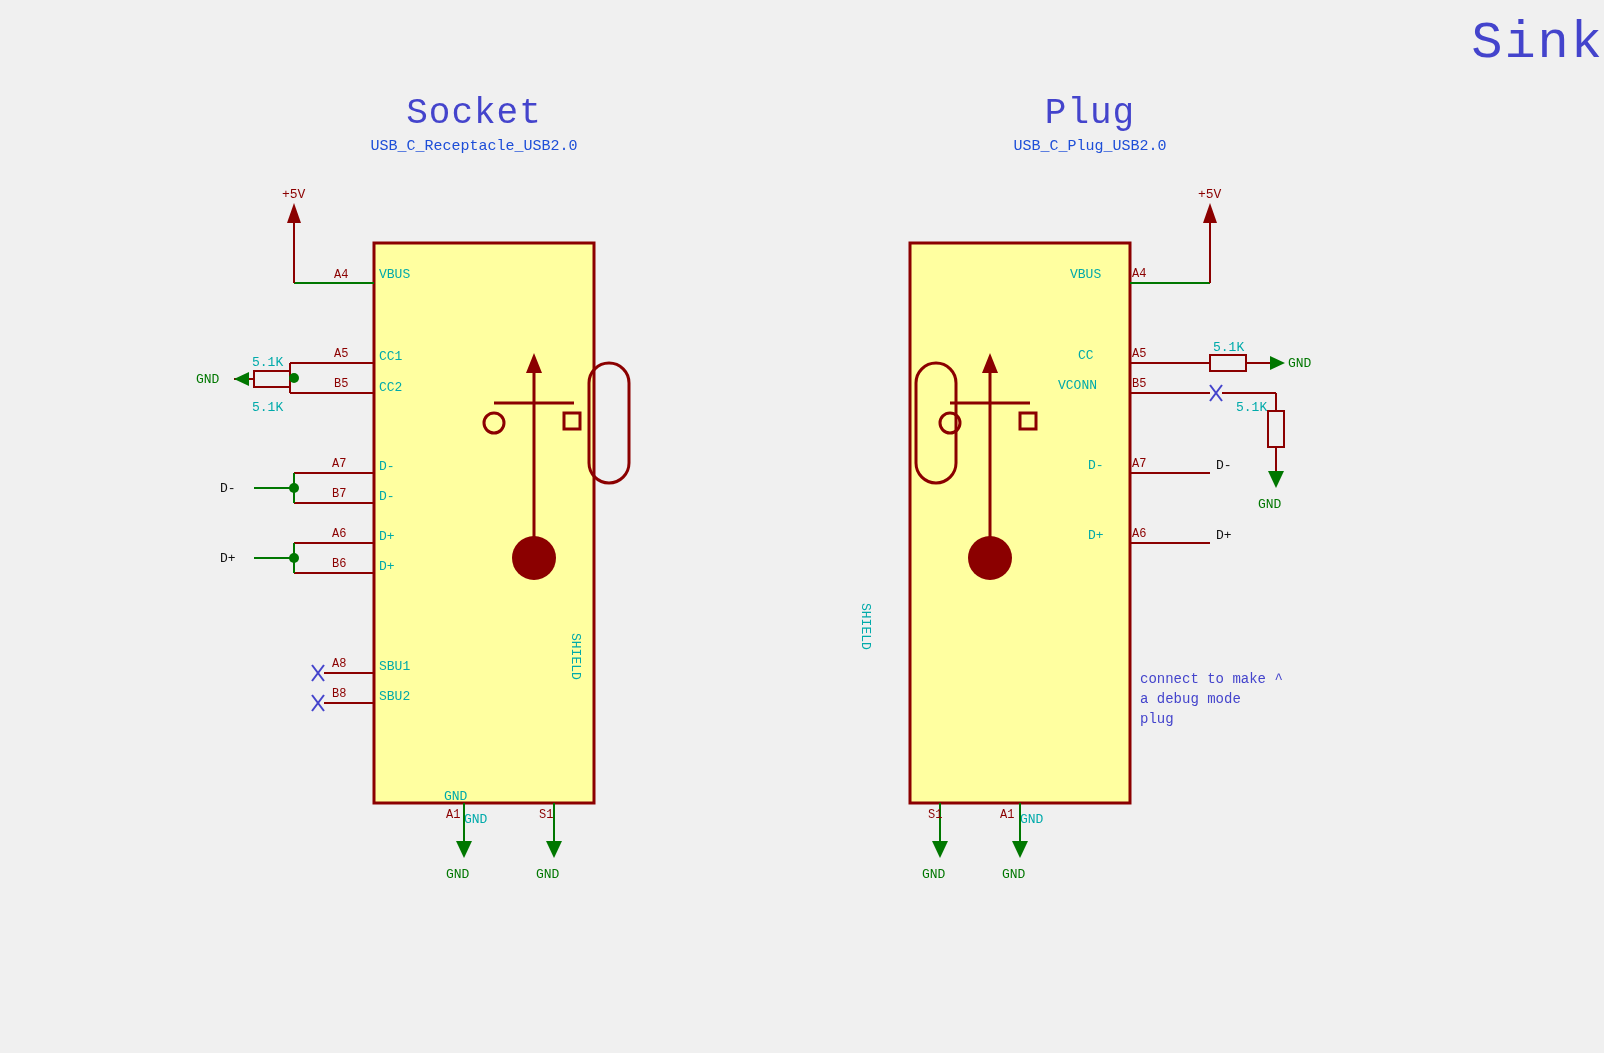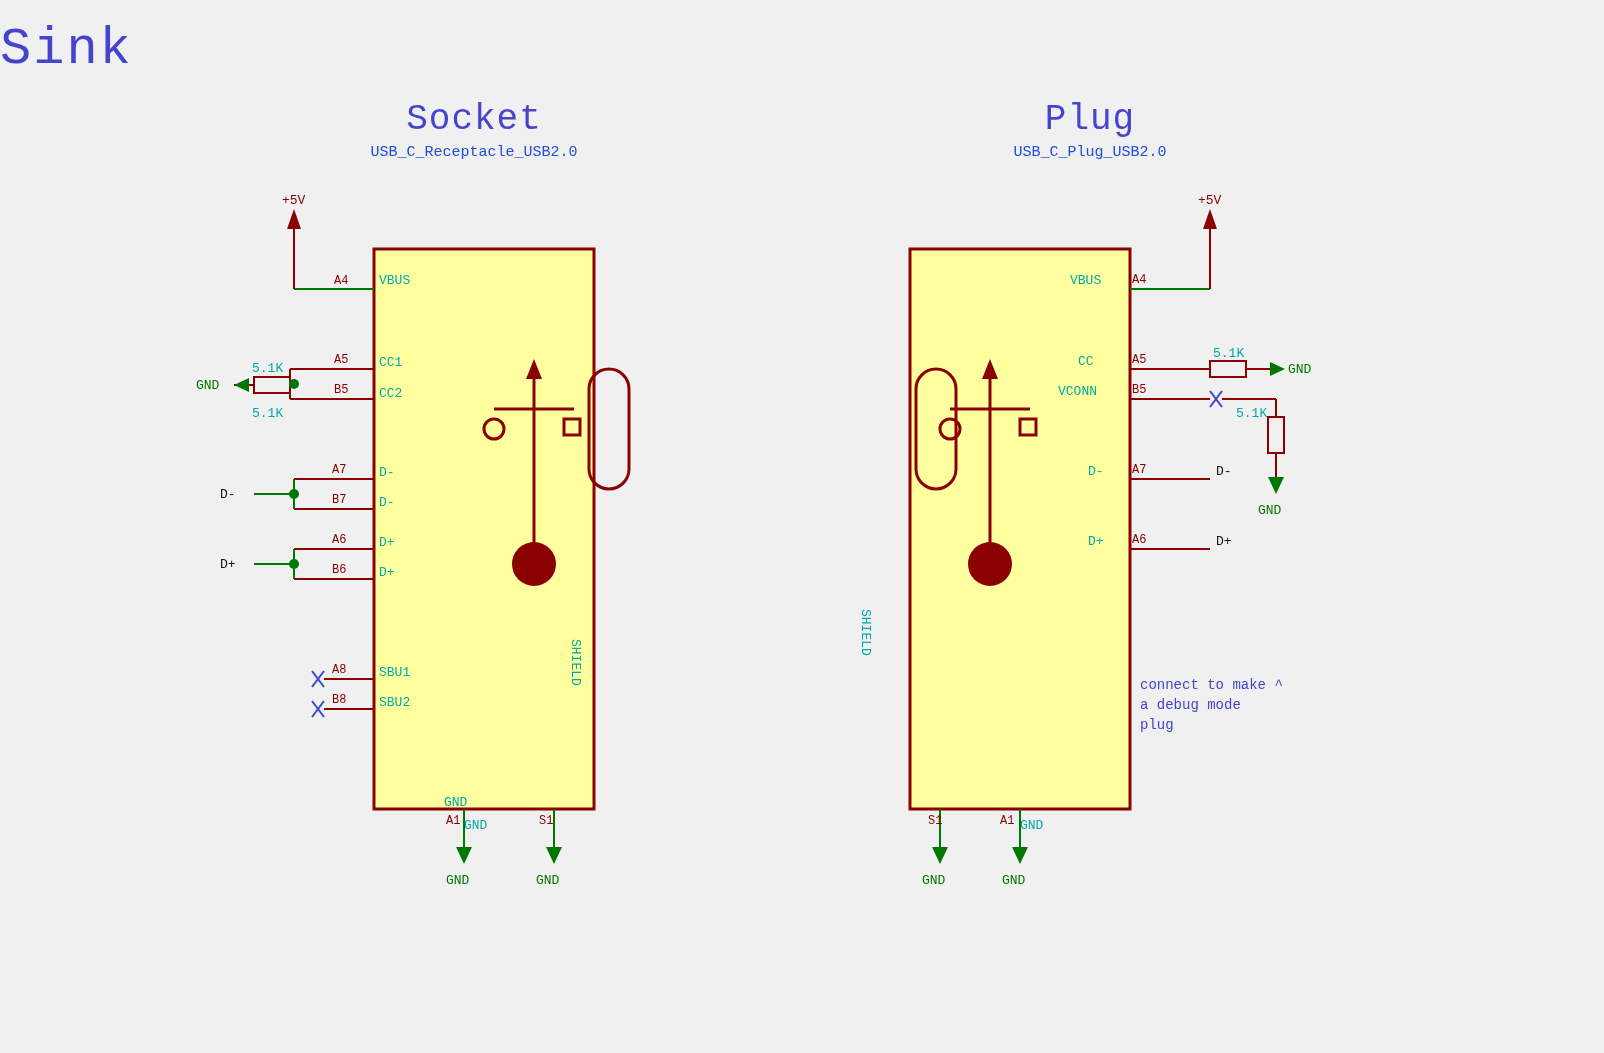--- a/index.html
+++ b/index.html
@@ -5,25 +5,25 @@
     * { margin: 0; padding: 0; box-sizing: border-box; }
     body {
       background: #f0f0f0;
       width: 1604px;
       height: 1053px;
       font-family: 'Courier New', monospace;
       overflow: hidden;
       position: relative;
     }
     .main-title {
-      text-align: left;
+      text-align: right;
       color: #4444cc;
       font-size: 52px;
       font-weight: normal;
-      padding-top: 20px;
+      padding-top: 14px;
       letter-spacing: 2px;
     }
     .schematic-area {
       display: flex;
       justify-content: center;
       gap: 96px;
       margin-top: 20px;
       position: relative;
     }
     .section {

